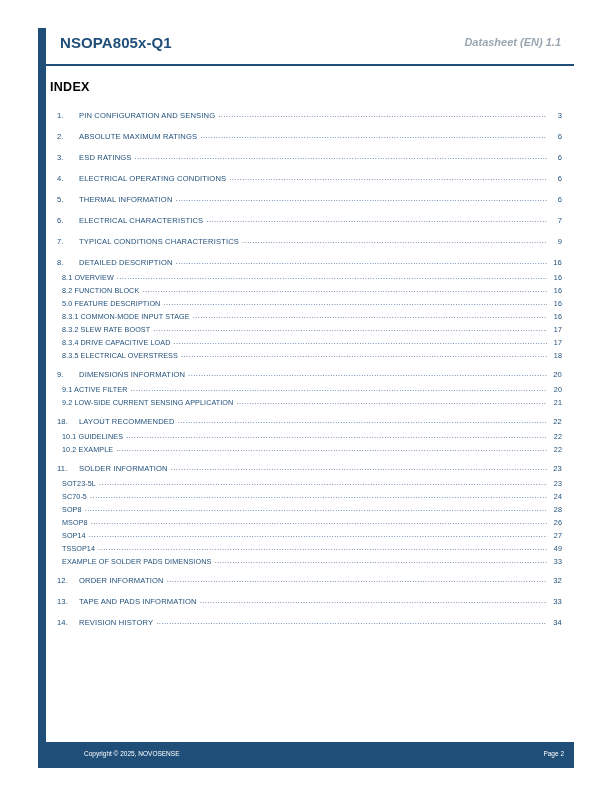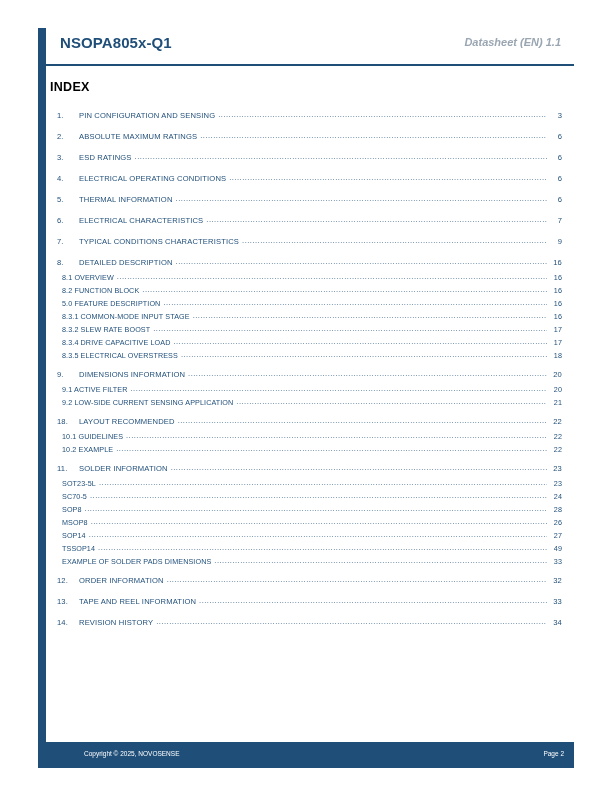--- a/index.html
+++ b/index.html
@@ -347,21 +347,21 @@
         <span class="pg">33</span>
       </div>
       <div class="toc-row lvl1">
         <span class="num">12.</span>
         <span class="label">ORDER INFORMATION</span>
         <span class="dots">...................................................................................................................................................................................................................................................................</span>
         <span class="pg">32</span>
       </div>
       <div class="toc-row lvl1">
         <span class="num">13.</span>
-        <span class="label">TAPE AND REEL INFORMATION</span>
+        <span class="label">TAPE AND PADS INFORMATION</span>
         <span class="dots">...................................................................................................................................................................................................................................................................</span>
         <span class="pg">33</span>
       </div>
       <div class="toc-row lvl1">
         <span class="num">14.</span>
         <span class="label">REVISION HISTORY</span>
         <span class="dots">...................................................................................................................................................................................................................................................................</span>
         <span class="pg">34</span>
       </div>
     </div>

